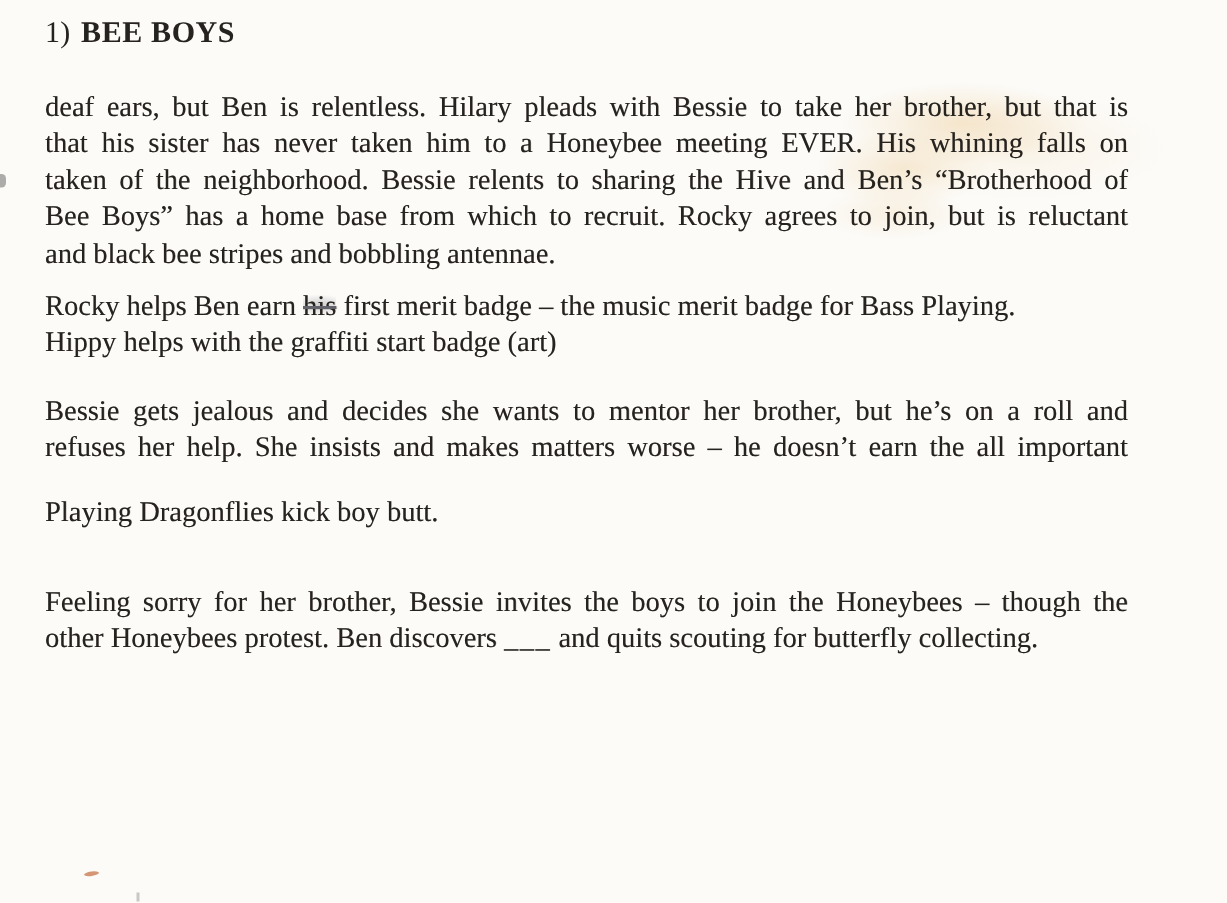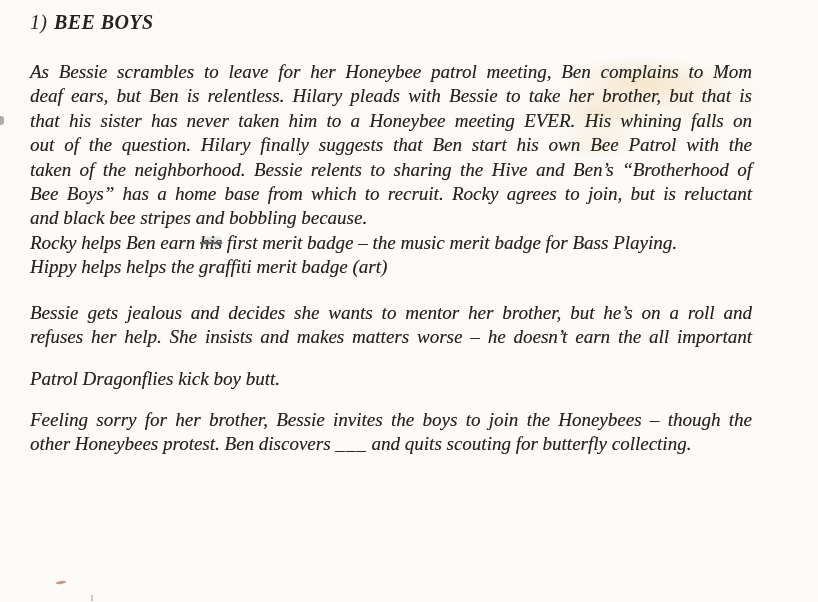--- a/index.html
+++ b/index.html
@@ -10,21 +10,20 @@
   html, body {
     width: 818px; height: 602px;
     background: var(--paper);
     overflow: hidden;
     font-family: "Liberation Serif", "DejaVu Serif", serif;
   }
   .page {
     position: relative;
     width: 818px; height: 602px;
     background: var(--paper);
-    font-style: italic;
   }
   
   .stain {
     position: absolute;
     left: 470px; top: 40px;
     width: 340px; height: 150px;
     z-index: 0;
     pointer-events: none;
     background:
       radial-gradient(ellipse 115px 38px at 172px 42px, rgba(240,214,172,.55), rgba(240,214,172,0) 72%),
@@ -49,25 +48,25 @@
   .title-text { font-weight: 700; letter-spacing: 0.4px; }
   .para {
     font-size: 19px;
     line-height: 24.4px;
     color: var(--ink);
     text-shadow: 0.2px 0.2px 0.4px rgba(45,42,38,.45);
   }
   .line { min-height: 24.4px; }
   .line.just { text-align: justify; text-align-last: justify; }
   .para-1 { margin-top: 26px; }
-  .para-2 { }
+  .para-2 { margin-top: 11px; }
   .para-3 { margin-top: 21px; }
   .para-4 { margin-top: 18px; }
   .para-5 { margin-top: 17px; }
-  .para-6 { margin-top: 16px; }
+  .para-6 { margin-top: 36px; }
   
   .strike {
     text-decoration: line-through;
     text-decoration-color: #63636b;
     text-decoration-thickness: 2.2px;
     background: radial-gradient(ellipse 24px 9px at 50% 45%, rgba(140,140,150,.42), rgba(140,140,150,0) 80%);
     border-radius: 4px;
   }
   .blank { letter-spacing: 1px; }
   
@@ -97,40 +96,38 @@
 <body>
 
 <div class="page">
   <div class="stain"></div>
 
   <div class="content">
     <h1 class="title"><span class="title-num">1)</span><span class="title-text">BEE BOYS</span></h1>
 
     <div id="paragraphs">
         <div class="para para-1">
-          <div class="line just"><span>As Bessie scrambles to leave for her Honeybee patrol meeting, Ben complains to Mom</span></div>
           <div class="line just"><span>deaf ears, but Ben is relentless.  Hilary pleads with Bessie to take her brother, but that is</span></div>
           <div class="line just"><span>that his sister has never taken him to a Honeybee meeting EVER.  His whining falls on</span></div>
-          <div class="line just"><span>out of the question.  Hilary finally suggests that Ben start his own Bee Patrol with the</span></div>
           <div class="line just"><span>taken of the neighborhood.  Bessie relents to sharing the Hive and Ben’s “Brotherhood of</span></div>
           <div class="line just"><span>Bee Boys” has a home base from which to recruit.  Rocky agrees to join, but is reluctant</span></div>
-          <div class="line"><span>and black bee stripes and bobbling because.</span></div>
+          <div class="line"><span>and black bee stripes and bobbling antennae.</span></div>
         </div>
         <div class="para para-2">
           <div class="line"><span>Rocky helps Ben earn </span><span class="strike">his</span><span> first merit badge – the music merit badge for Bass Playing.</span></div>
-          <div class="line"><span>Hippy helps helps the graffiti merit badge (art)</span></div>
+          <div class="line"><span>Hippy helps with the graffiti start badge (art)</span></div>
         </div>
         <div class="para para-3">
           <div class="line just"><span>Bessie gets jealous and decides she wants to mentor her brother, but he’s on a roll and</span></div>
           <div class="line just"><span>refuses her help.  She insists and makes matters worse – he doesn’t earn the all important</span></div>
         </div>
         <div class="para para-4">
         </div>
         <div class="para para-5">
-          <div class="line"><span>Patrol Dragonflies kick boy butt.</span></div>
+          <div class="line"><span>Playing Dragonflies kick boy butt.</span></div>
         </div>
         <div class="para para-6">
           <div class="line just"><span>Feeling sorry for her brother, Bessie invites the boys to join the Honeybees – though the</span></div>
           <div class="line"><span>other Honeybees protest.  Ben discovers </span><span class="blank">___</span><span> and quits scouting for butterfly collecting.</span></div>
         </div>
       </div>
   </div>
 
   <div class="pen-mark"></div>
   <div class="edge-mark"></div>

